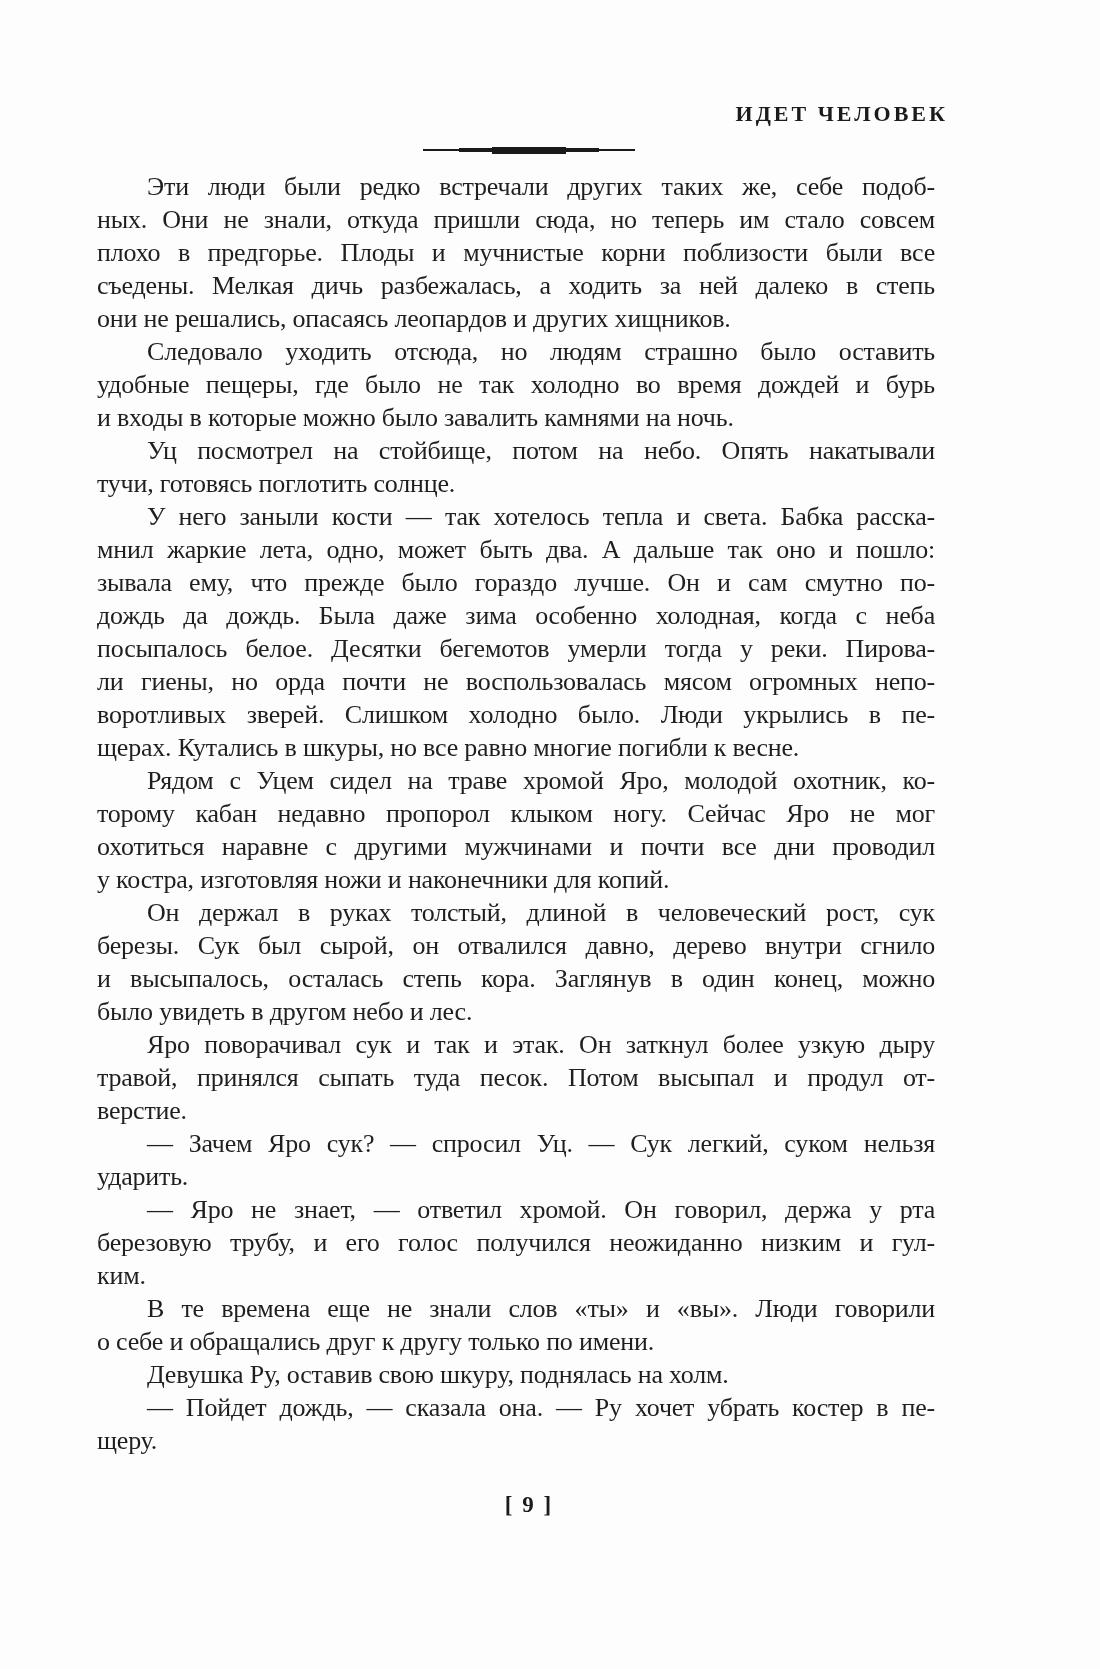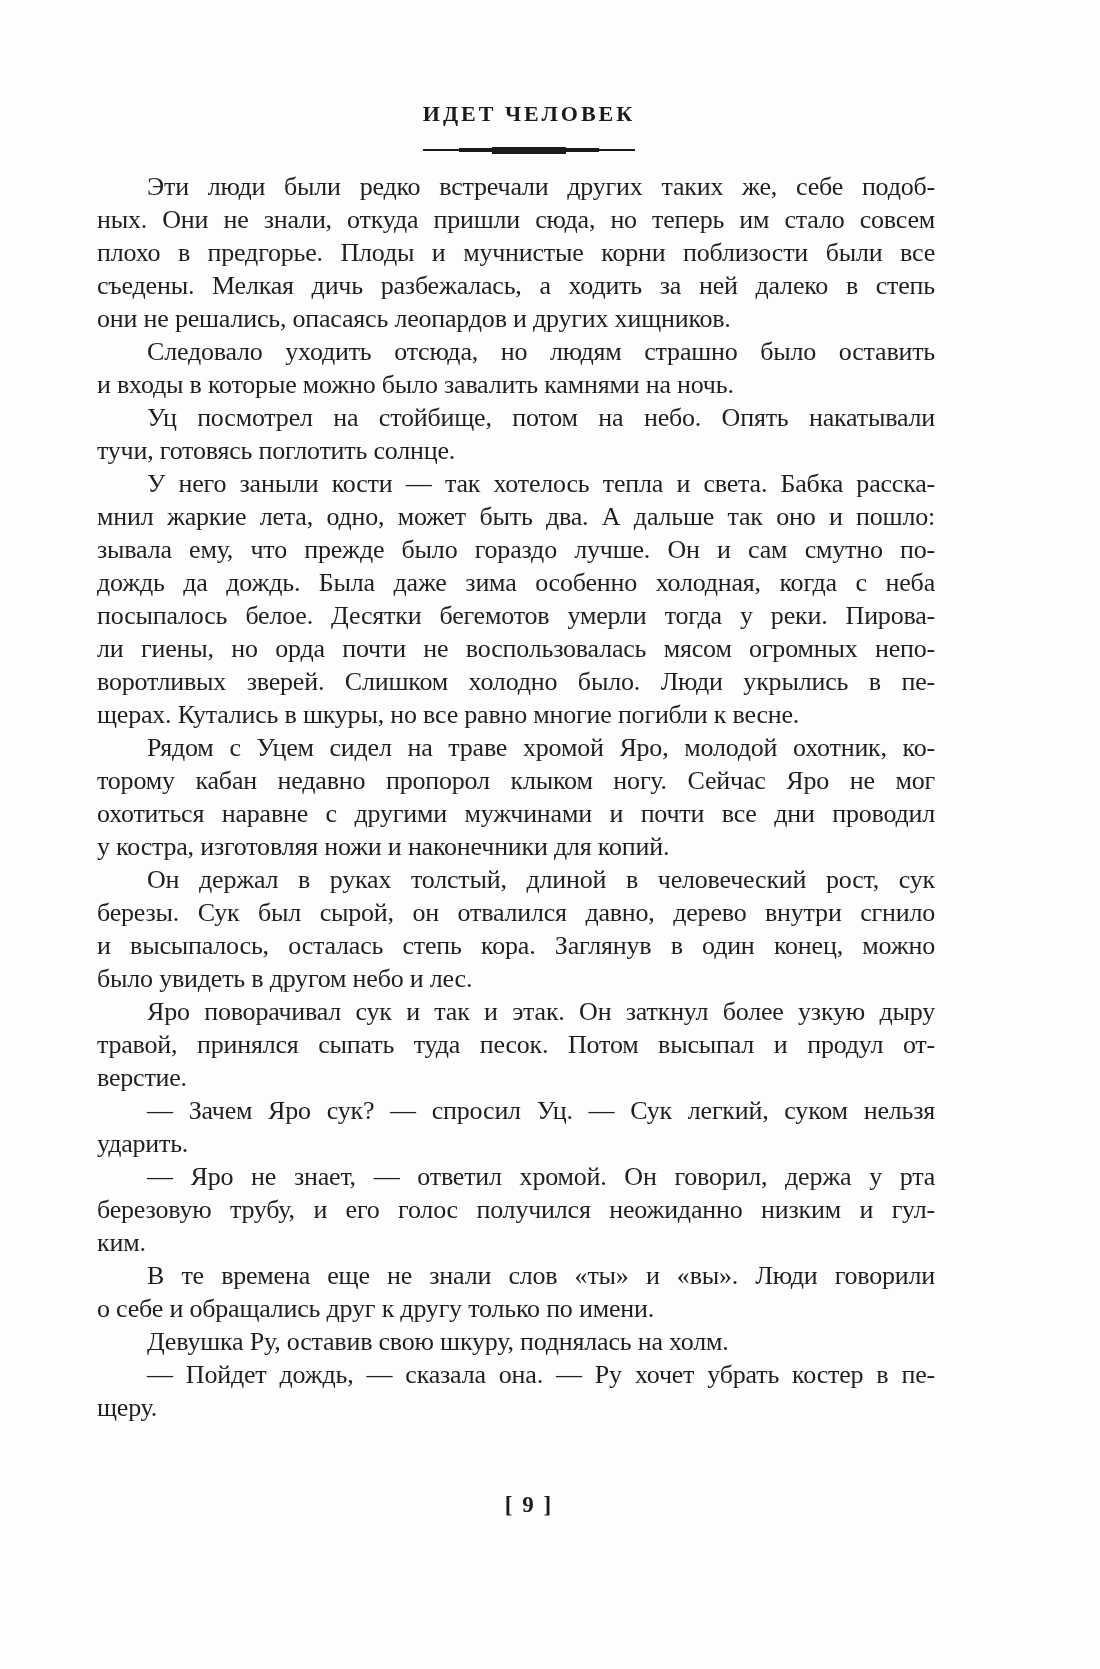--- a/index.html
+++ b/index.html
@@ -14,21 +14,21 @@
     background: #fdfdfd;
     font-family: "Liberation Serif", "DejaVu Serif", serif;
     color: #1e1e1e;
     overflow: hidden;
   }
   .running-header {
     position: absolute;
     top: 101px;
     left: 110px;
     width: 838px;
-    text-align: center;
+    text-align: right;
     font-size: 22px;
     font-weight: bold;
     letter-spacing: 3px;
     color: #1b1b1b;
     white-space: nowrap;
   }
   .divider {
     position: absolute;
     top: 144px;
     left: 110px;
@@ -94,20 +94,21 @@
     <div class="paragraph">
       <div class="line first">Эти люди были редко встречали других таких же, себе подоб-</div>
       <div class="line">ных. Они не знали, откуда пришли сюда, но теперь им стало совсем</div>
       <div class="line">плохо в предгорье. Плоды и мучнистые корни поблизости были все</div>
       <div class="line">съедены. Мелкая дичь разбежалась, а ходить за ней далеко в степь</div>
       <div class="line plast">они не решались, опасаясь леопардов и других хищников.</div>
     </div>
 
     <div class="paragraph">
       <div class="line first">Следовало уходить отсюда, но людям страшно было оставить</div>
+      <div class="line">удобные пещеры, где было не так холодно во время дождей и бурь</div>
       <div class="line plast">и входы в которые можно было завалить камнями на ночь.</div>
     </div>
 
     <div class="paragraph">
       <div class="line first">Уц посмотрел на стойбище, потом на небо. Опять накатывали</div>
       <div class="line plast">тучи, готовясь поглотить солнце.</div>
     </div>
 
     <div class="paragraph">
       <div class="line first">У него заныли кости — так хотелось тепла и света. Бабка расска-</div>

